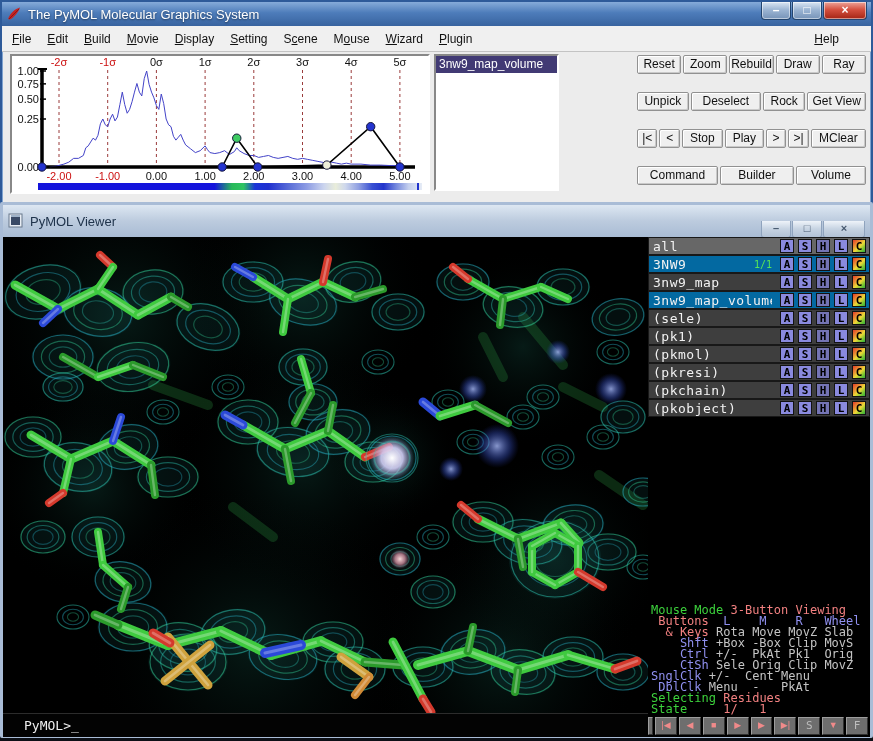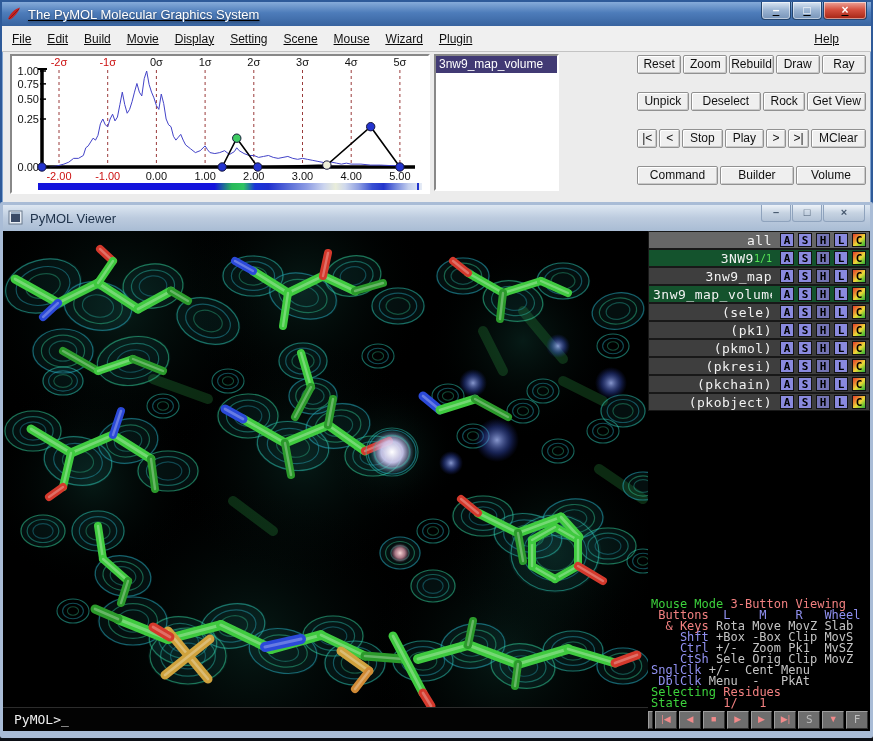--- a/index.html
+++ b/index.html
@@ -1,20 +1,20 @@
 <!DOCTYPE html>
 <html><head>
 <meta charset="utf-8">
 <style>
   html,body{margin:0;padding:0;background:#0d1016;width:873px;height:741px;overflow:hidden;
     font-family:"Liberation Sans",sans-serif;-webkit-font-smoothing:antialiased;}
   *{box-sizing:border-box;}
   
   .win-main{position:absolute;left:0;top:0;width:873px;height:220px;border:2px solid #2e5a99;
-    background:#ececec;box-shadow:inset 0 0 0 1px #7fa3d0;text-decoration:underline;}
+    background:#ececec;box-shadow:inset 0 0 0 1px #7fa3d0;}
   .titlebar{height:24px;background:linear-gradient(180deg,#86abd9 0%,#4d7cba 45%,#38639f 100%);
     display:flex;align-items:center;padding:0 4px;color:#fff;font-size:13px;}
   .title-text{margin-left:6px;text-shadow:0 1px 2px rgba(0,0,0,.5);flex:1;white-space:nowrap;}
   .win-controls{display:flex;align-self:flex-start;margin-top:0;}
   .wbtn{width:30px;height:18px;border:1px solid #23456f;border-top:none;border-radius:0 0 4px 4px;
     background:linear-gradient(#dbe6f3,#9db6d4 45%,#7693b8);color:#fff;font-size:12px;font-weight:bold;
     text-align:center;line-height:16px;margin-left:1px;box-shadow:inset 0 0 0 1px rgba(255,255,255,.5);cursor:default;}
   .wbtn.close{width:44px;background:linear-gradient(#eda59a,#d4503f 45%,#a42414);}
   .menubar{height:26px;background:#f0f0f0;border-bottom:1px solid #c3c3c3;display:flex;align-items:center;
     padding:0 2px;font-size:12px;color:#111;}
@@ -30,38 +30,38 @@
   .cp-row{display:flex;height:21px;margin-bottom:16px;}
   .tbtn{flex:1;margin:1px;background:#efefef;border:1px solid #919191;border-radius:2px;font-size:12px;
     color:#111;font-family:"Liberation Sans",sans-serif;padding:0;line-height:17px;
     box-shadow:inset 1px 1px 0 #fff, inset -1px -1px 0 #c9c9c9;cursor:default;white-space:nowrap;overflow:hidden;}
   .feedback{flex:2.9;margin:1px;background:#e7e7e7;border:1px solid #a9a9a9;border-radius:1px;
     box-shadow:inset 1px 1px 2px #c9c9c9;}
   
   .win-viewer{position:absolute;left:0;top:202px;width:873px;height:536px;background:#000;
     border:3px solid #a9bcd6;border-bottom-width:7px;border-radius:2px;}
   .vtitlebar{height:26px;background:linear-gradient(180deg,#dde7f2 0%,#bccbde 50%,#a9bcd4 100%);
-    display:flex;align-items:center;padding:0 5px;color:#20344c;font-size:13px;}
+    display:flex;align-items:center;padding:16px 5px;color:#20344c;font-size:13px;}
   .vtitle-text{margin-left:6px;flex:1;}
   .wbtn-i{width:30px;height:17px;border:1px solid #8fa3bd;border-top:none;border-radius:0 0 3px 3px;
     background:linear-gradient(#eef3f9,#c6d3e2 50%,#b2c2d6);color:#46586e;font-size:11px;font-weight:bold;
     text-align:center;line-height:15px;margin-left:1px;}
   .wbtn-i.close{width:42px;}
   .vcontent{position:relative;display:flex;height:500px;}
   .viewport{position:relative;width:645px;height:100%;background:#000;overflow:hidden;}
   #scene{position:absolute;left:0;top:0;}
   .prompt-bar{position:absolute;left:0;right:0;bottom:0;height:24px;background:#030303;border-top:1px solid #2c2c2c;
-    color:#eee;font-family:"DejaVu Sans Mono",monospace;font-size:13px;line-height:23px;padding-left:11px;}
+    color:#eee;font-family:"DejaVu Sans Mono",monospace;font-size:13px;line-height:23px;padding-left:21px;}
   .sidebar{position:relative;flex:1;background:#000;overflow:hidden;}
   .obj-row{height:18px;display:flex;align-items:center;padding:0 3px 0 4px;border:1px solid #181818;
     font-family:"DejaVu Sans Mono",monospace;}
-  .obj-row.on{background:#14532d;}
+  .obj-row.on{background:#0369a1;}
   .obj-row.hdr{background:#676767;}
   .obj-row.off{background:#3e3e3e;}
-  .obj-name{flex:1;color:#f2f2f2;font-size:13px;letter-spacing:.5px;white-space:pre;overflow:hidden;text-align:right;}
+  .obj-name{flex:1;color:#f2f2f2;font-size:13px;letter-spacing:.5px;white-space:pre;overflow:hidden;}
   .obj-state{color:#57e557;font-size:10px;margin-right:4px;}
   .ab{width:14px;height:14px;margin-left:4px;border:1px solid #121212;color:#000;font-size:11px;font-weight:bold;
     text-align:center;line-height:13px;font-family:"DejaVu Sans Mono",monospace;}
   .ab.a,.ab.s,.ab.l{background:#8a8ade;}
   .ab.h{background:#7474b4;}
   .ab.c{background:linear-gradient(135deg,#e23b28 0%,#ea8f33 32%,#ecd936 55%,#7cc632 78%,#2fae3e 100%);}
   .mouse-panel{position:absolute;left:3px;right:2px;bottom:22px;font-family:"DejaVu Sans Mono",monospace;
     font-size:12px;line-height:11px;}
   .mp-row{white-space:pre;}
   .mp-row span{white-space:pre;}
@@ -898,21 +898,21 @@
           <span class="ab h">H</span>
           <span class="ab l">L</span>
           <span class="ab c">C</span>
       </div>
 
       <div class="mouse-panel">
         <div class="mp-row"><span class="c-green">Mouse Mode</span><span class="c-salmon"> 3-Button Viewing</span></div>
         <div class="mp-row"><span class="c-salmon"> Buttons</span><span class="c-blue">  L    M    R   Wheel</span></div>
         <div class="mp-row"><span class="c-salmon">  &amp; Keys</span><span class="c-gray"> Rota Move MovZ Slab</span></div>
         <div class="mp-row"><span class="c-blue">    Shft</span><span class="c-gray"> +Box -Box Clip MovS</span></div>
-        <div class="mp-row"><span class="c-blue">    Ctrl</span><span class="c-gray"> +/-  Zoom Pk1  MvSZ</span></div>
+        <div class="mp-row"><span class="c-blue">    Ctrl</span><span class="c-gray"> +/-  PkAt Pk1  Orig</span></div>
         <div class="mp-row"><span class="c-blue">    CtSh</span><span class="c-gray"> Sele Orig Clip MovZ</span></div>
         <div class="mp-row"><span class="c-blue">SnglClk</span><span class="c-gray"> +/-  Cent Menu</span></div>
         <div class="mp-row"><span class="c-blue"> DblClk</span><span class="c-gray"> Menu  -   PkAt</span></div>
         <div class="mp-row"><span class="c-green">Selecting</span><span class="c-salmon"> Residues</span></div>
         <div class="mp-row"><span class="c-green">State</span><span class="c-salmon">     1/   1</span></div>
       </div>
 
       <div class="vcr">
         <div class="vcr-btn stub"></div>
         <div class="vcr-btn">|◀</div>

